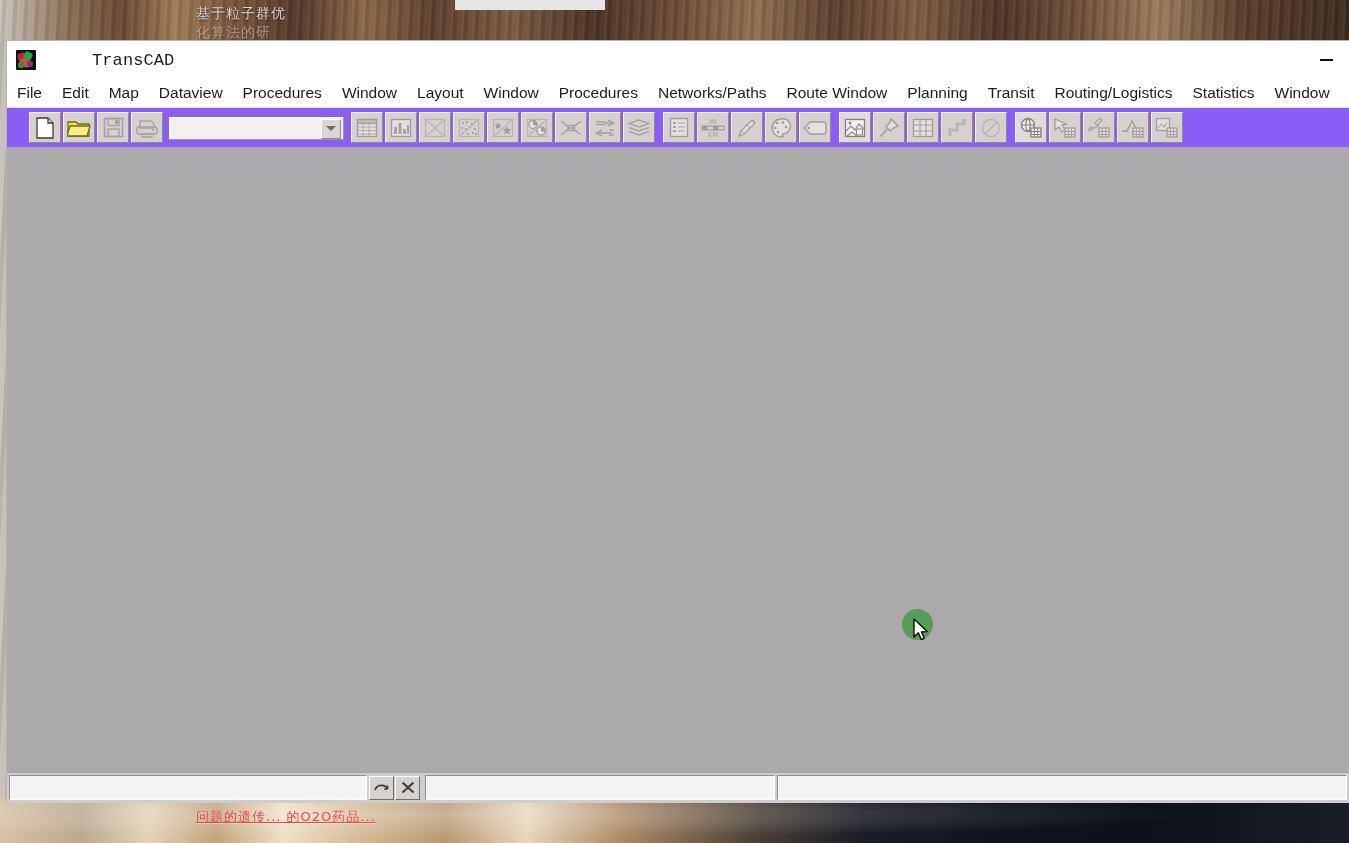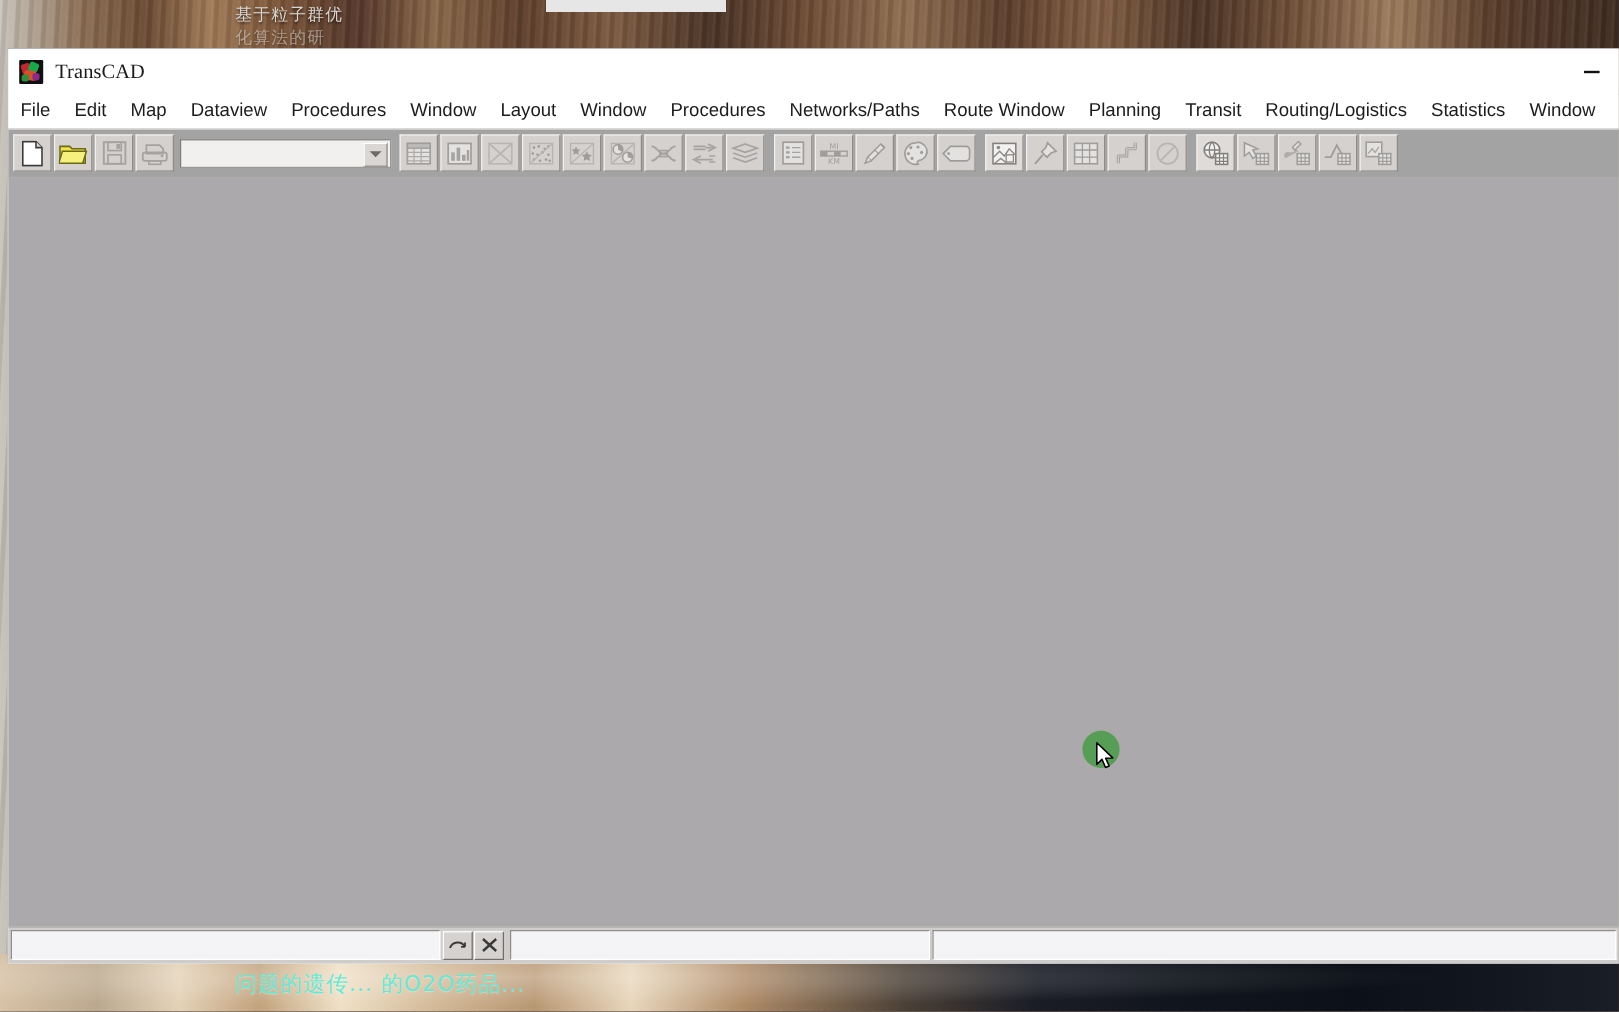--- a/index.html
+++ b/index.html
@@ -47,24 +47,25 @@
   .bd-text-top{
     position:absolute;left:196px;top:4px;width:320px;
     color:#d9d6d2;font-size:14px;line-height:19px;letter-spacing:1px;
     text-shadow:0 1px 2px rgba(0,0,0,.6);
     font-family:"DejaVu Sans", sans-serif;
     white-space:nowrap;overflow:hidden;
   }
   .bd-text-top .l2{opacity:.55;}
   .bd-text-bottom{
     position:absolute;left:196px;top:808px;
-    color:#5eead4;font-size:18px;letter-spacing:1px;
+    color:#ef4444;font-size:13px;letter-spacing:1px;
     font-family:"DejaVu Sans", sans-serif;
     text-shadow:0 1px 1px rgba(255,255,255,.35);
     white-space:nowrap;
+    text-decoration:underline;
   }
 
   
   #app-window{
     position:absolute;left:6px;top:40px;width:1343px;height:763px;
     background:#ffffff;
     border-top:1px solid #b5b5b5;
     border-left:1px solid #b5b5b5;
     box-sizing:border-box;
     display:flex;flex-direction:column;
@@ -79,22 +80,23 @@
     width:20px;height:20px;flex:0 0 auto;margin-right:10px;position:relative;
     background:#101010;border-radius:1px;overflow:hidden;
   }
   .app-icon i{position:absolute;display:block;}
   .ai1{left:2px;top:3px;width:8px;height:9px;background:#c2272d;transform:rotate(-18deg);border-radius:2px;}
   .ai2{left:8px;top:2px;width:8px;height:8px;background:#18a94b;transform:rotate(22deg);border-radius:2px;}
   .ai3{left:4px;top:9px;width:10px;height:8px;background:#d94f2b;border-radius:2px;transform:rotate(8deg);}
   .ai4{left:2px;top:12px;width:6px;height:6px;background:#2f8f3f;border-radius:2px;}
   .ai5{left:11px;top:11px;width:6px;height:6px;background:#8a2a8a;border-radius:2px;}
   .app-title{
-    font-size:17px;color:#1b1b1b;font-family:Liberation Serif, serif;
+    font-size:17px;color:#1b1b1b;font-family:Liberation Mono, monospace;
     letter-spacing:.1px;
+    margin-left:46px;
   }
   .win-btns{position:absolute;right:0;top:0;height:38px;display:flex;align-items:center;}
   .win-btn{
     width:46px;height:38px;display:flex;align-items:center;justify-content:center;
     cursor:default;
   }
   .win-btn .bar{width:13px;height:2px;background:#111;display:block;}
 
   
   .menubar{
@@ -102,22 +104,22 @@
     flex:0 0 auto;
   }
   .menu-item{
     font-size:15.5px;color:#1c1c1c;padding:0 10px;height:28px;
     display:flex;align-items:center;white-space:nowrap;cursor:default;
     font-family:"Liberation Sans", sans-serif;
   }
 
   
   .toolbar{
-    height:41px;background:#a3a3a3;flex:0 0 auto;
-    display:flex;align-items:center;padding:0 3px;
+    height:41px;background:#8b5cf6;flex:0 0 auto;
+    display:flex;align-items:center;padding:0 21px;
     border-top:1px solid #e9e7e5;
     border-bottom:1px solid #a9a6a3;
     box-sizing:border-box;
   }
   .tb-btn{
     width:32px;height:31px;margin:0 1px;
     background:#d4d1ce;
     border-top:1px solid #f2f0ee;
     border-left:1px solid #f2f0ee;
     border-right:1px solid #8e8b88;

